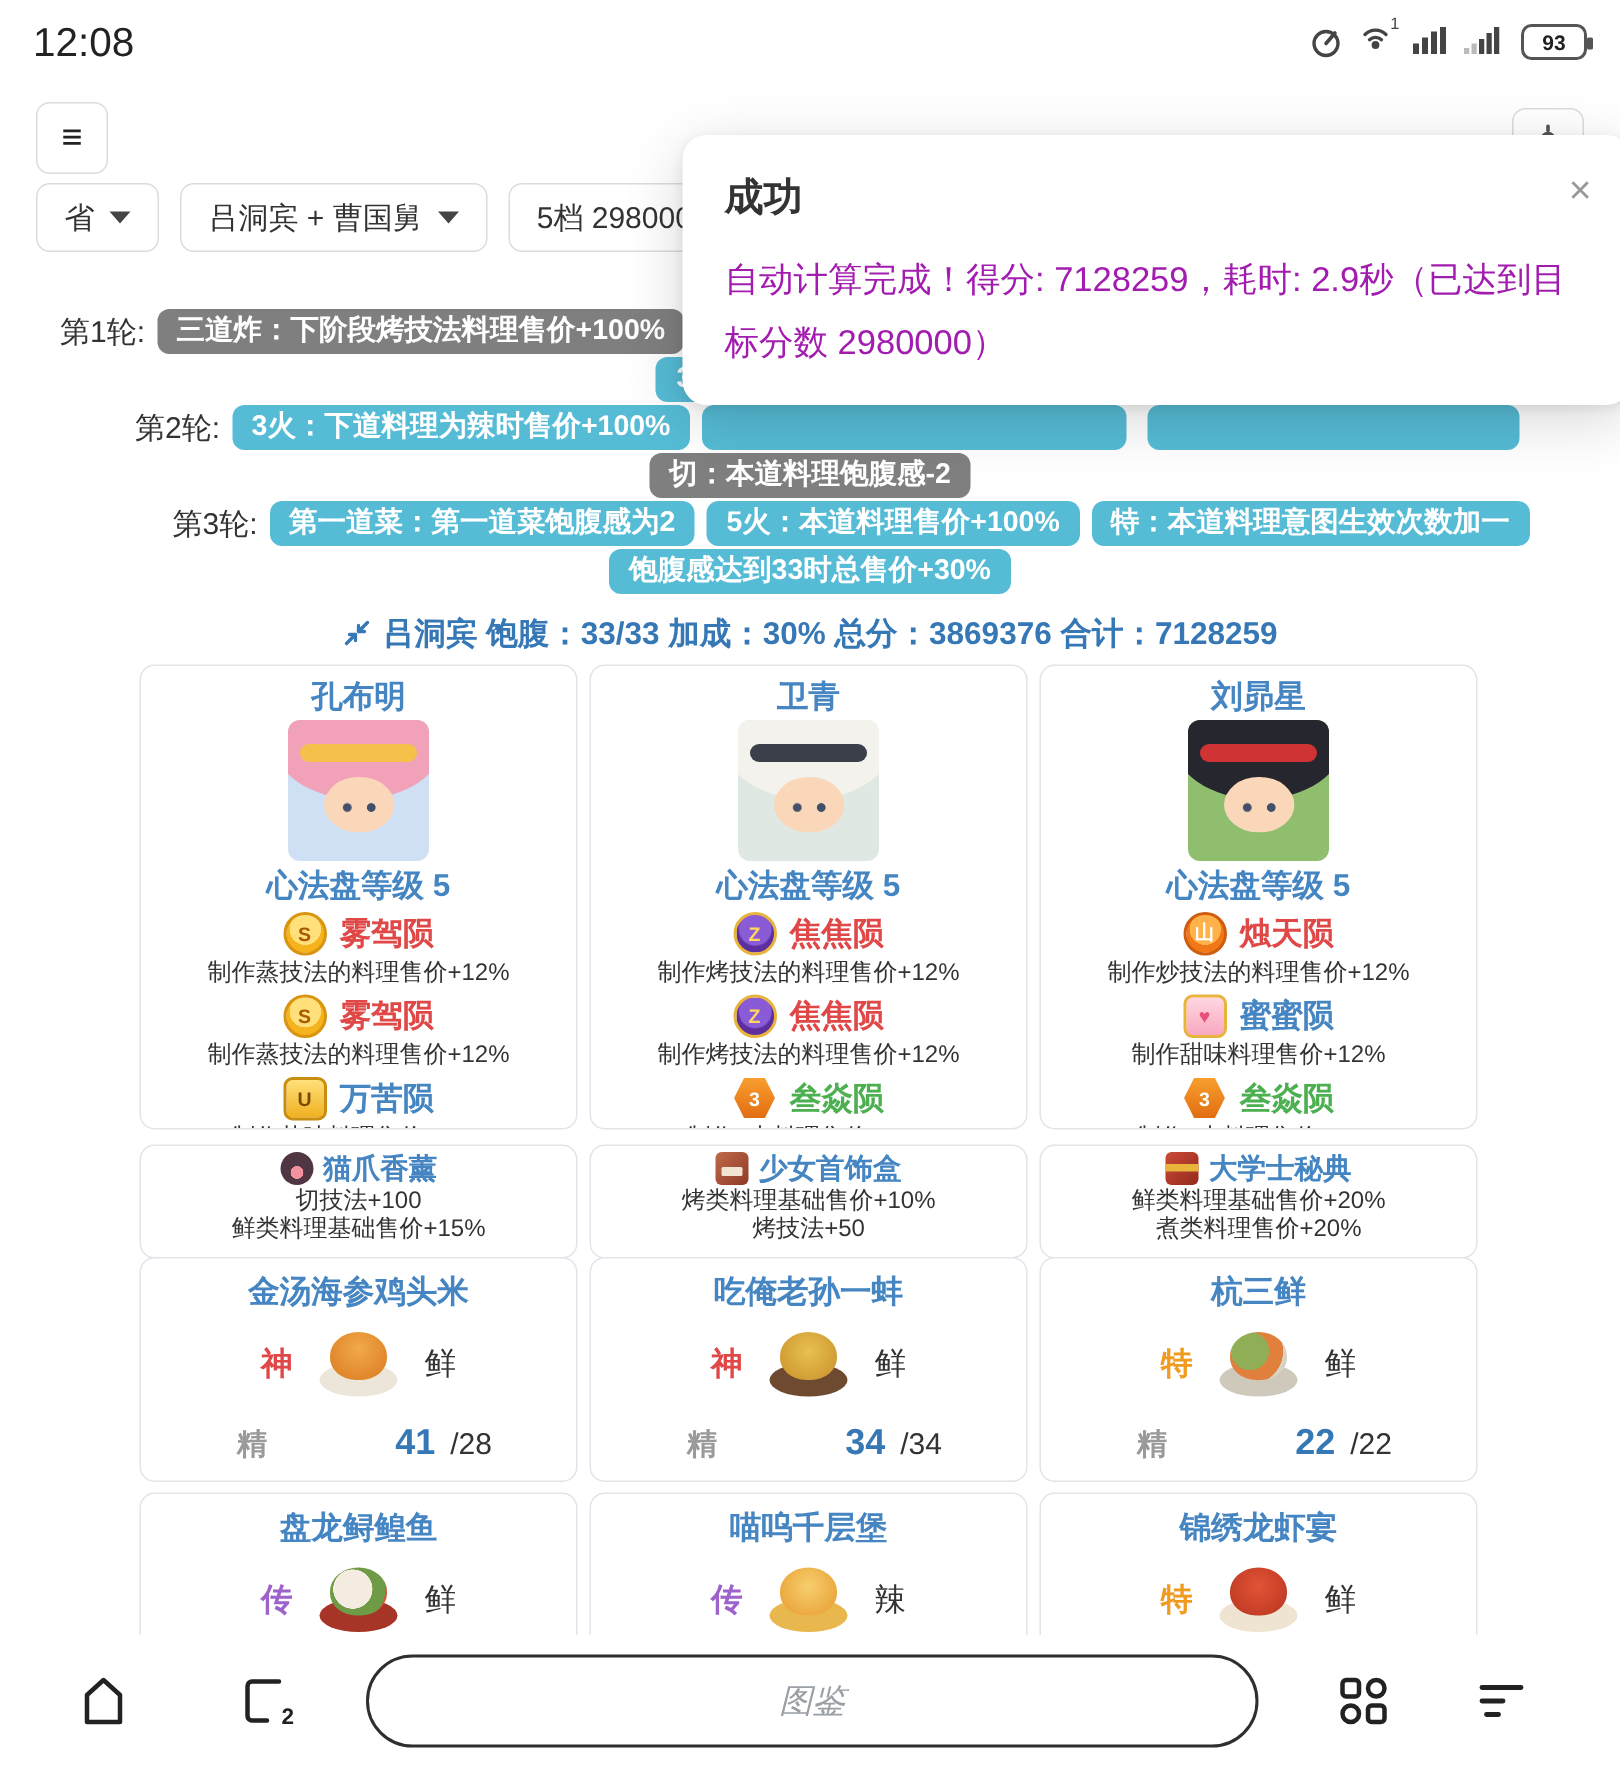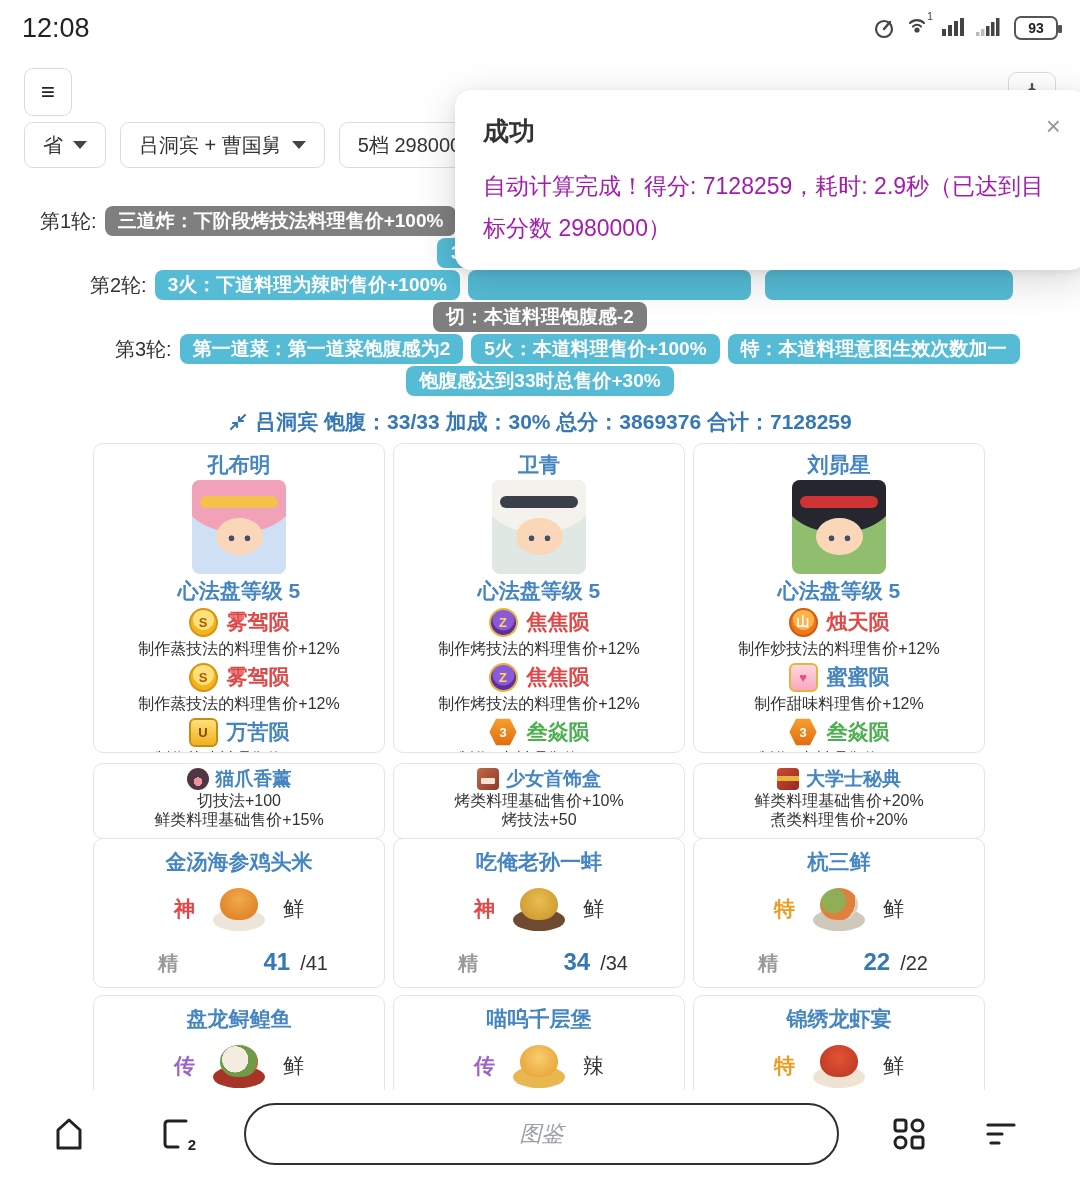--- a/index.html
+++ b/index.html
@@ -370,21 +370,21 @@
     <div class="card dish-card">
       <div class="card-title">金汤海参鸡头米</div>
       <div class="dish-mid">
         <span class="grade c-red">神</span>
         <span class="dish-ic d1"></span>
         <span class="flavor">鲜</span>
       </div>
       <div class="stat-row">
         <span class="stat-label">精</span>
         <span class="stat-num">41</span>
-        <span class="stat-max">/41</span>
+        <span class="stat-max">/28</span>
       </div>
       <div class="formula">7313*41=299833</div>
     </div>
     <div class="card dish-card">
       <div class="card-title">吃俺老孙一蚌</div>
       <div class="dish-mid">
         <span class="grade c-red">神</span>
         <span class="dish-ic d2"></span>
         <span class="flavor">鲜</span>
       </div>

